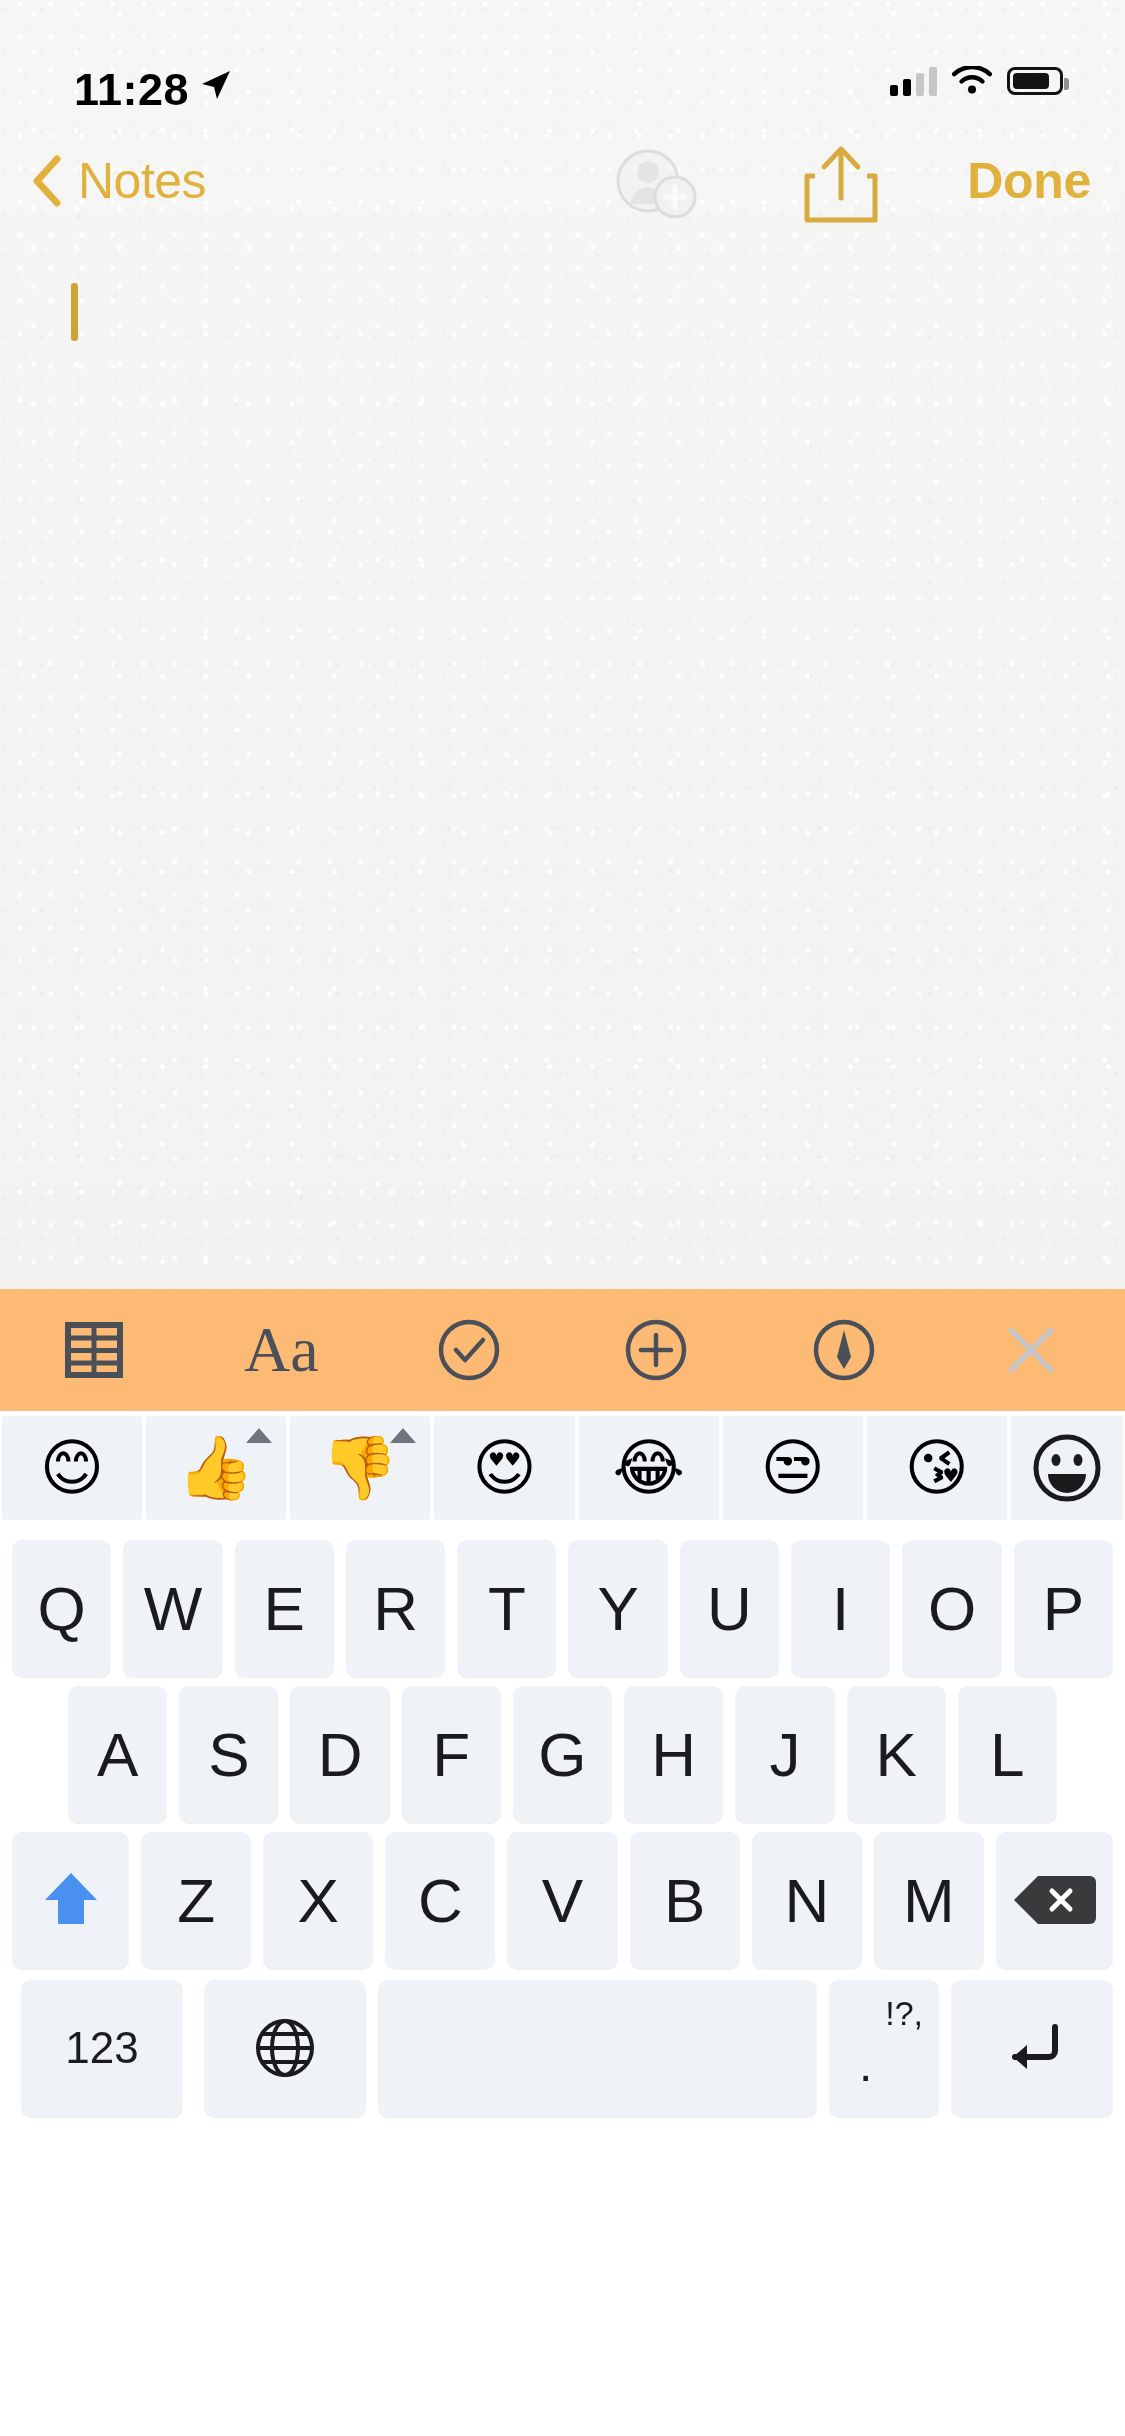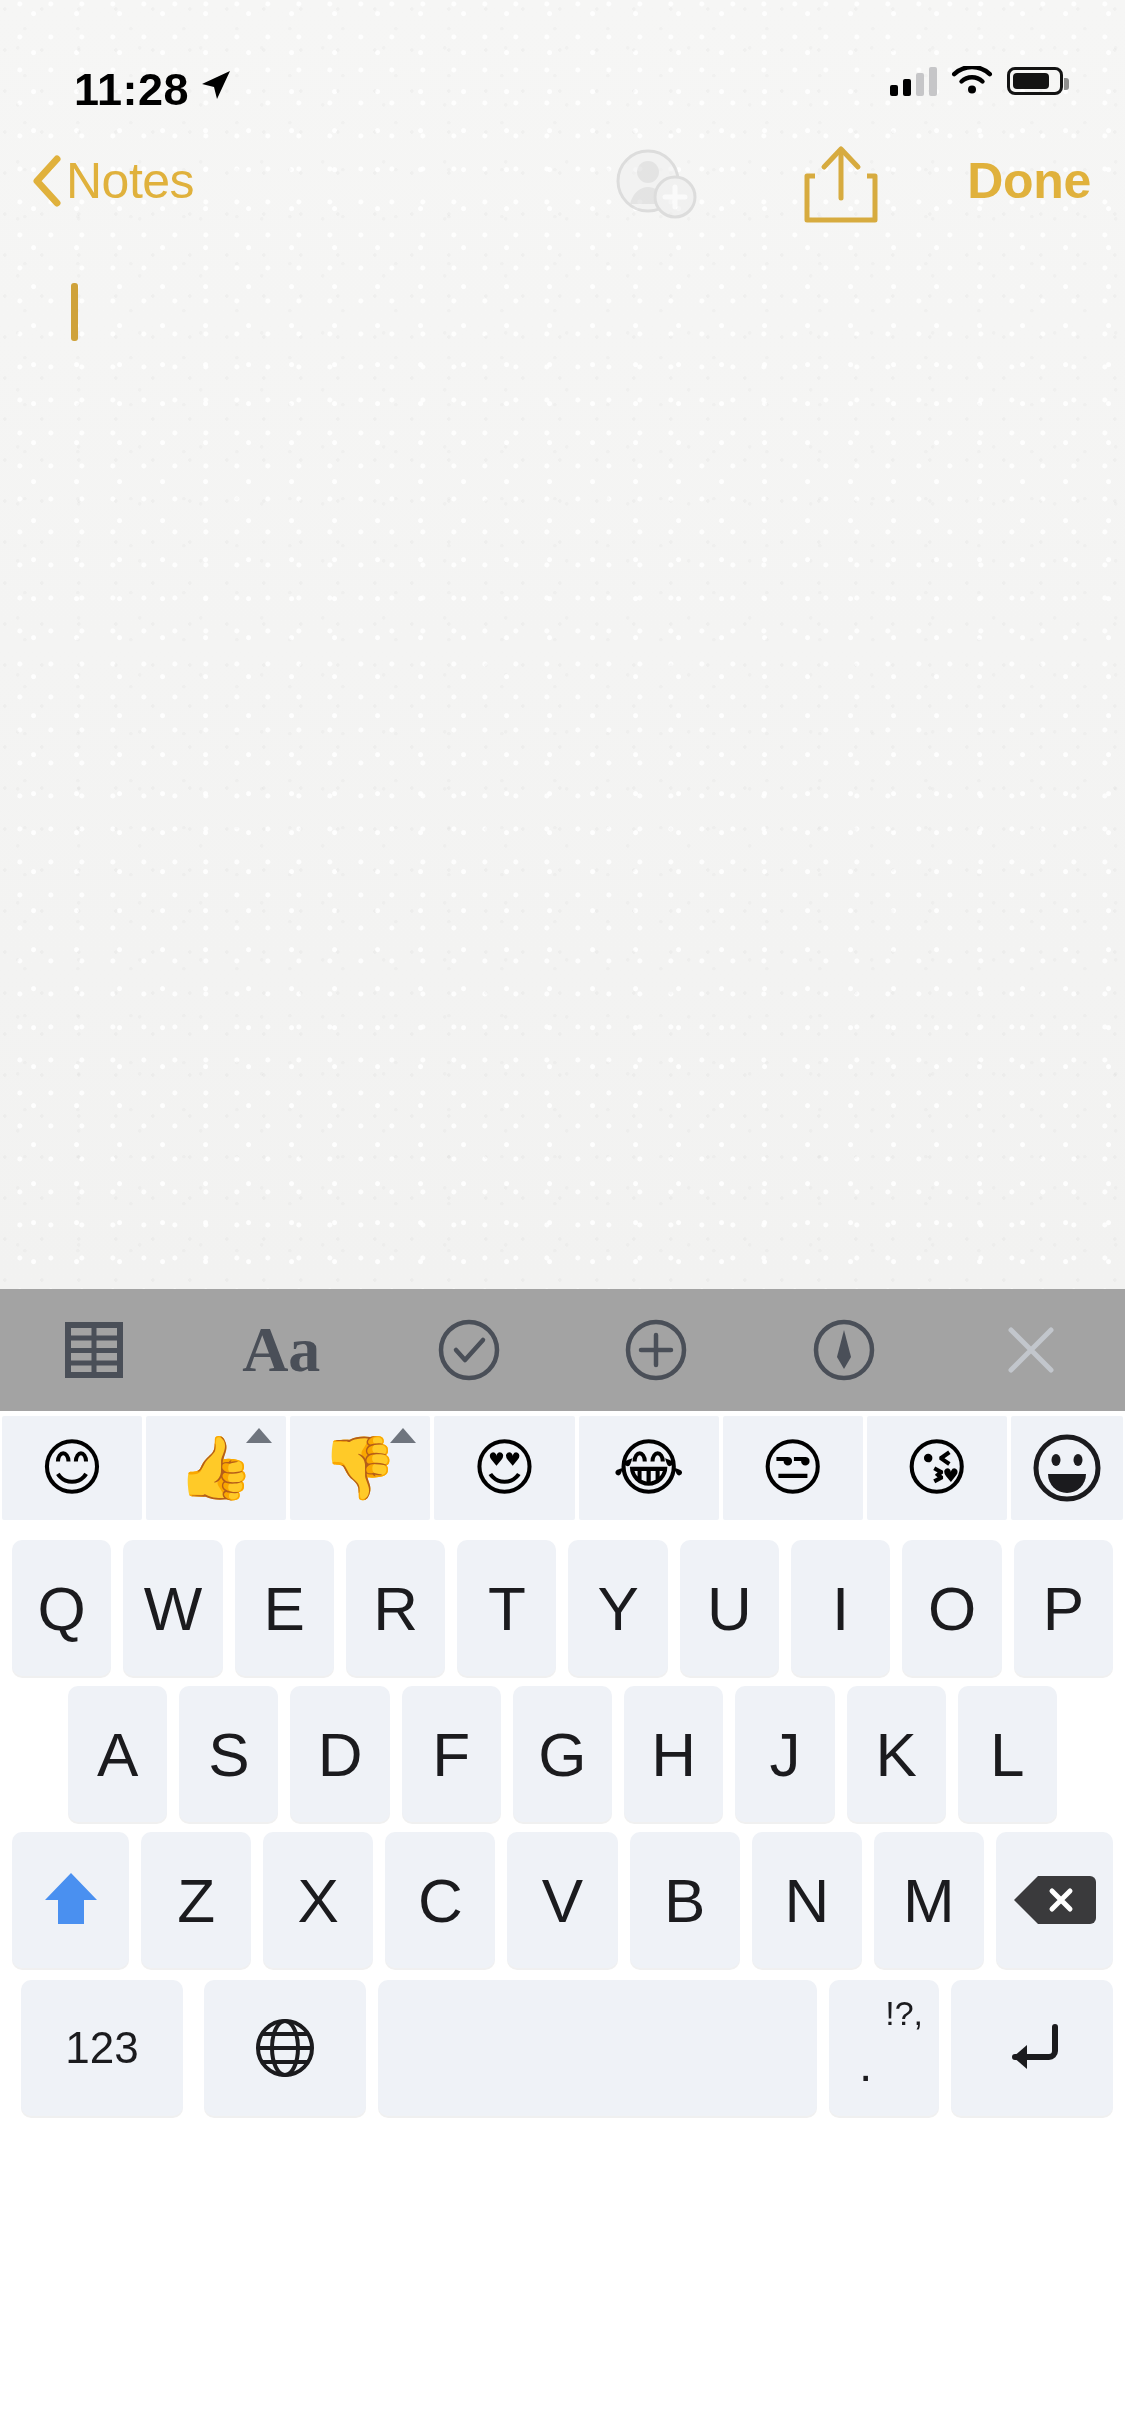--- a/index.html
+++ b/index.html
@@ -50,21 +50,21 @@
   .batt::after{ content:""; position:absolute; right:-9px; top:8px; width:5px; height:12px;
     background:#000; opacity:.45; border-radius:0 3px 3px 0; }
   .batt i{ position:absolute; left:3px; top:3px; bottom:3px; width:72%; background:#000; border-radius:4px; }
 
   
   #navbar{
     position:absolute; left:0; top:132px; width:1125px; height:108px; z-index:15;
   }
   #back-btn{
     position:absolute; left:30px; top:14px; height:70px;
-    display:flex; align-items:center; gap:4px; cursor:pointer;
+    display:flex; align-items:center; gap:16px; cursor:pointer;
   }
   #back-chev{ width:32px; height:52px; }
   #back-label{ font-size:50px; color:#e0b13c; letter-spacing:-.5px; }
   #add-person{ position:absolute; left:612px; top:14px; width:90px; height:74px; cursor:pointer; opacity:.55;}
   #share-btn{ position:absolute; left:798px; top:10px; width:86px; height:84px; cursor:pointer;}
   #done-btn{
     position:absolute; right:34px; top:14px; height:70px; display:flex; align-items:center;
     font-size:50px; font-weight:bold; color:#e0b13c; cursor:pointer; letter-spacing:-.3px;
   }
 
@@ -75,21 +75,21 @@
     background:#cfa23a; border-radius:3px;
   }
   #note-text{
     position:absolute; left:72px; top:40px; width:980px;
     font-size:48px; color:#1d1d1f; line-height:64px;
   }
 
   
   #fmt-toolbar{
     position:absolute; left:0; top:1289px; width:1125px; height:122px;
-    background:#a3a3a3; display:flex; align-items:center; z-index:12;font-weight:bold;
+    background:#fdba74; display:flex; align-items:center; z-index:12;
   }
   .fmt-btn{
     flex:1; height:122px; display:flex; align-items:center; justify-content:center; cursor:pointer;
   }
   .fmt-btn svg{ display:block; }
 
   
   #predict{
     position:absolute; left:0; top:1411px; width:1125px; height:109px;
     background:#ffffff; display:flex; z-index:12;

